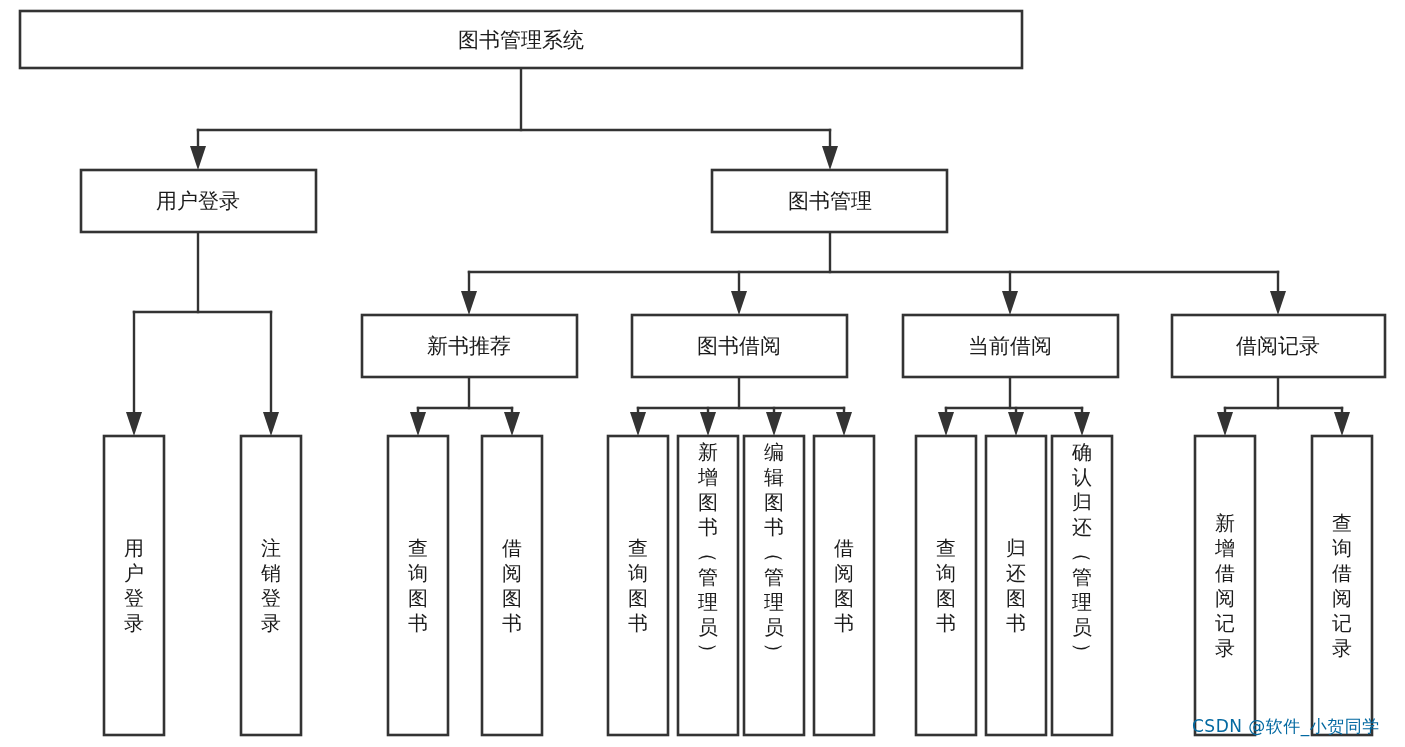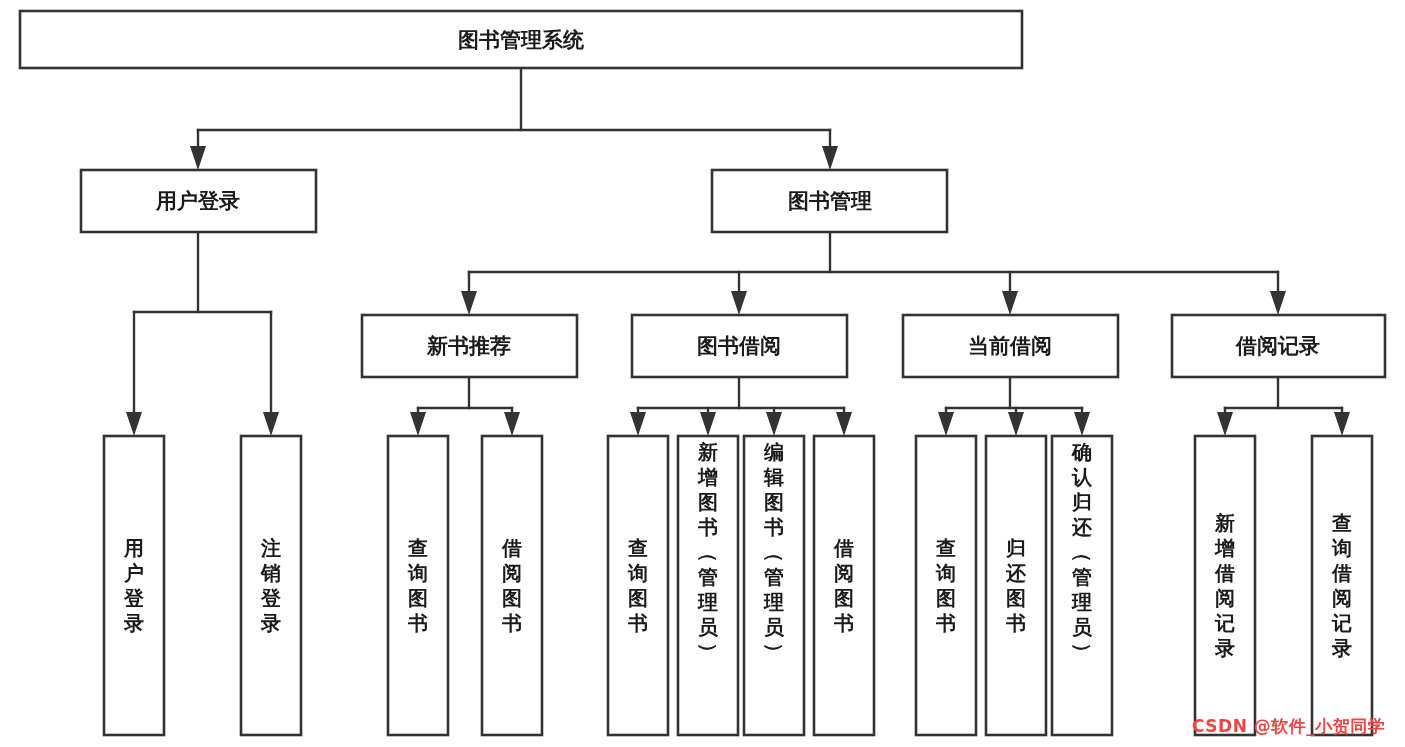--- a/index.html
+++ b/index.html
@@ -11,21 +11,20 @@
     width: 1405px;
     height: 747px;
     font-family: "DejaVu Sans", "Liberation Sans", sans-serif;
     overflow: hidden;
     position: relative;
   }
   #diagram-root {
     position: relative;
     width: 1199px;
     height: 747px;
-    font-weight: bold;
   }
   svg#flowchart {
     position: absolute;
     top: 0;
     left: 0;
     width: 1405px;
     height: 747px;
     display: block;
   }
   .node-rect {
@@ -67,21 +66,21 @@
   }
   .vert-label span {
     display: block;
     height: 25px;
     line-height: 25px;
   }
   .watermark {
     position: absolute;
     font-family: "DejaVu Sans", "Liberation Sans", sans-serif;
     font-size: 17px;
-    color: #ef4444;
+    color: #0369a1;
     white-space: nowrap;
     letter-spacing: 0.5px;
   }
 </style>
 </head>
 <body>
 
 <div id="diagram-root">
 
   <svg id="flowchart" viewBox="0 0 1405 747">

